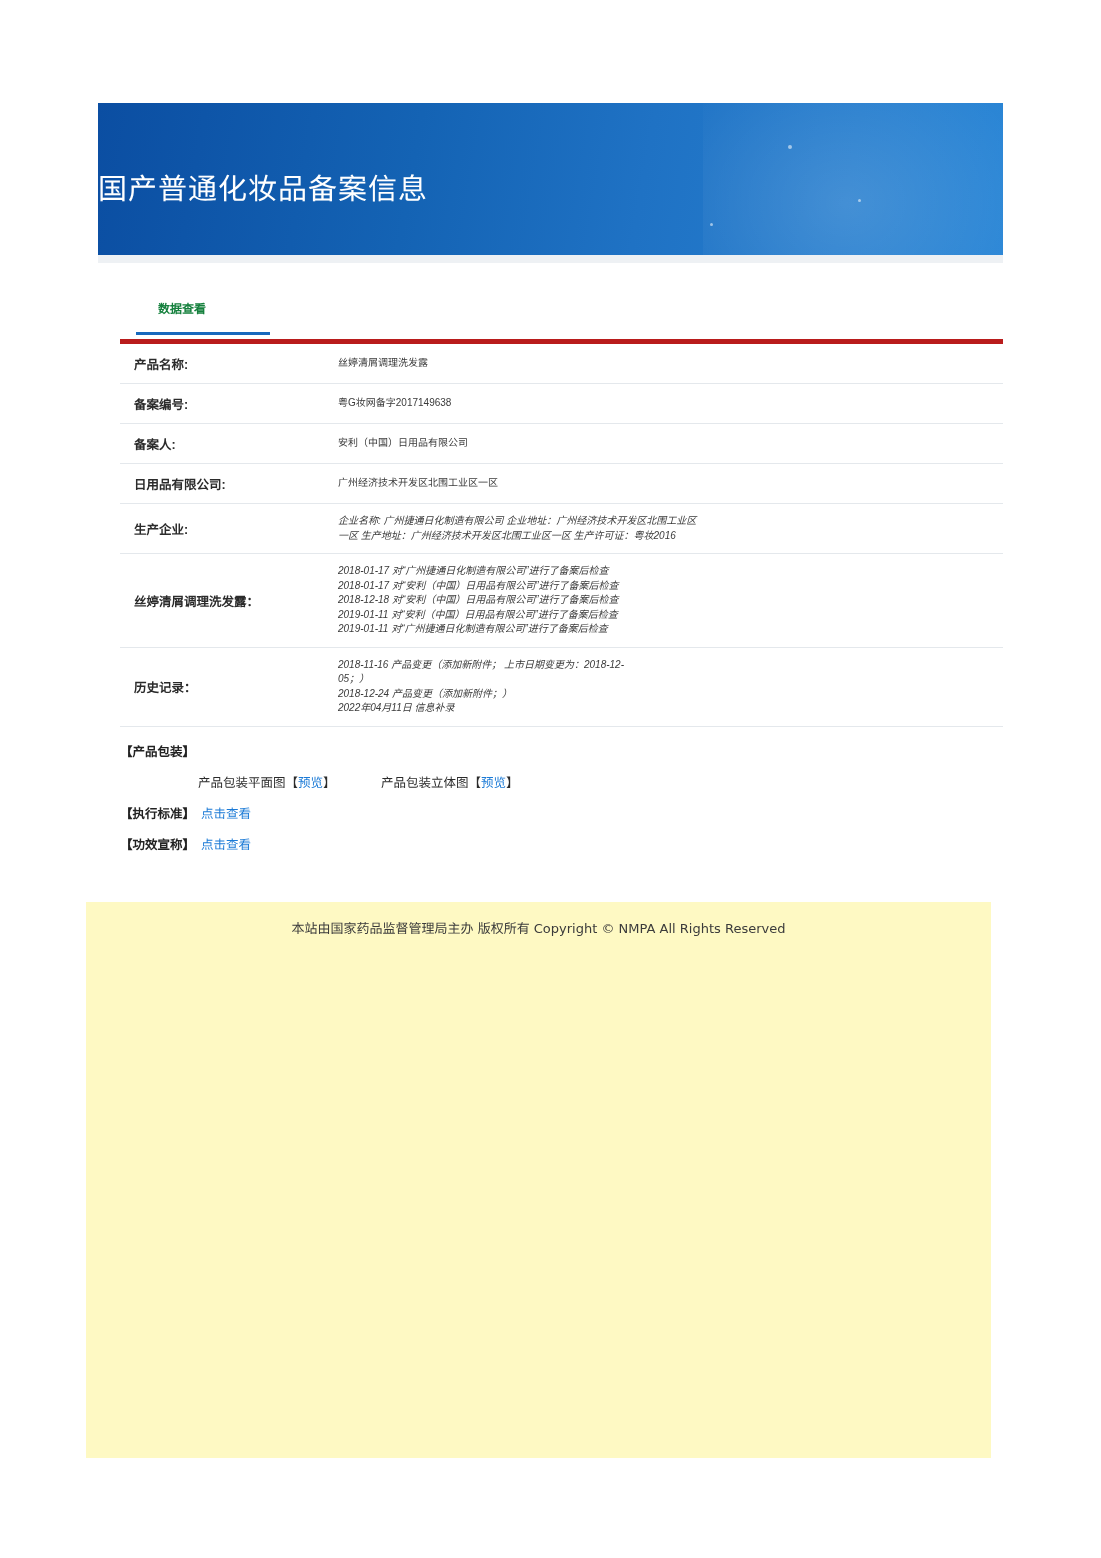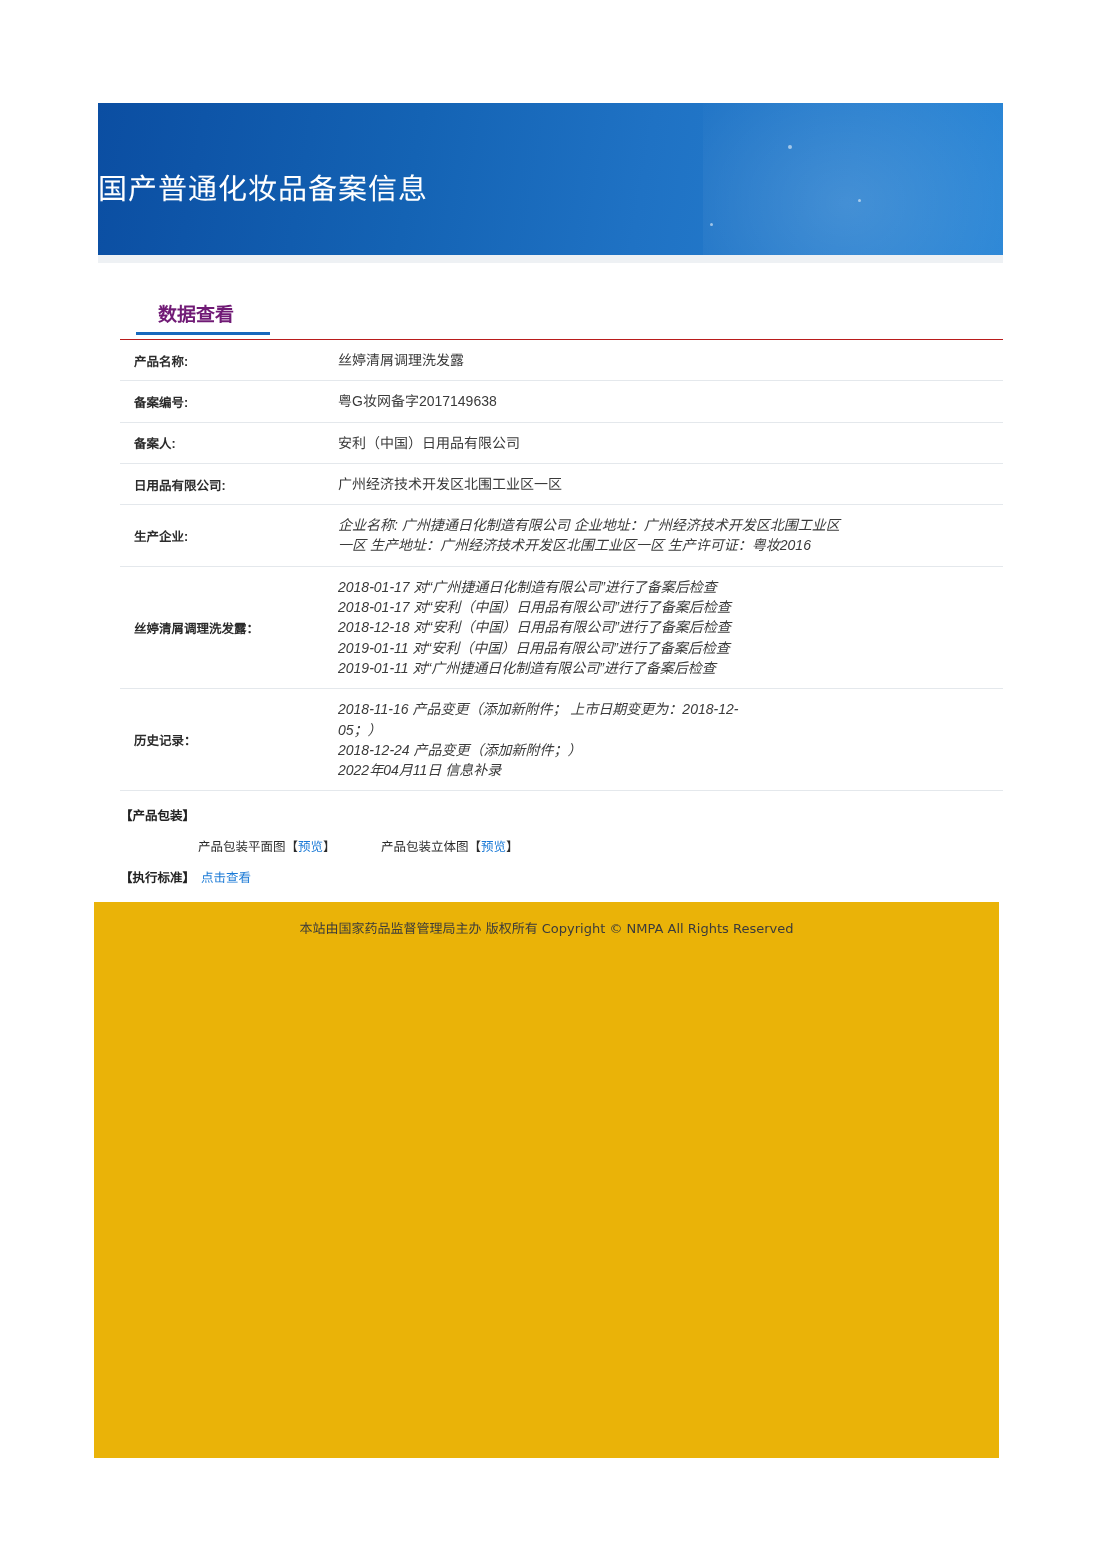--- a/index.html
+++ b/index.html
@@ -60,23 +60,23 @@
   
   .tabbar {
     margin-top: 36px;
     height: 40px;
     position: relative;
   }
   .tab {
     position: absolute;
     left: 60px;
     top: 0;
-    font-size: 19px;
-    font-weight: bold;
-    color: #701a75;
+    font-size: 12px;
+    font-weight: bold;
+    color: #15803d;
     padding-bottom: 10px;
   }
   .tab-underline {
     position: absolute;
     left: 38px;
     top: 33px;
     width: 134px;
     height: 3px;
     background: #1769bd;
   }
@@ -92,38 +92,38 @@
     width: 883px;
     margin-left: 22px;
     border-collapse: collapse;
     table-layout: fixed;
     font-size: 12px;
   }
   table.info tr {
     border-bottom: 1px solid #e4e8ec;
   }
   table.info tr:first-child {
-    border-top: 1px solid #b91c1c;
+    border-top: 5px solid #b91c1c;
   }
   table.info td.label {
     width: 196px;
     padding: 10px 0 10px 14px;
     font-weight: bold;
     color: #2b2b2b;
     vertical-align: middle;
     font-size: 12.5px;
   }
   table.info td.value {
     padding: 10px 10px 10px 8px;
     color: #3a3a3a;
     vertical-align: middle;
     line-height: 1.45;
     overflow: hidden;
     white-space: pre-line;
-    font-size: 14px;
+    font-size: 10px;
   }
   td.value.nowrap-clip {
     white-space: pre;
     overflow: hidden;
     text-overflow: clip;
   }
   td.value.tight {
     line-height: 1.18;
     font-size: 11.5px;
     font-style: italic;
@@ -152,25 +152,25 @@
     color: #222;
   }
   .std-row .link {
     font-weight: normal;
     margin-left: 6px;
     font-size: 12.5px;
   }
   
   .footer-area {
     position: absolute;
-    left: 94px;
+    left: 86px;
     top: 902px;
     width: 905px;
     height: 556px;
-    background: #eab308;
+    background: #fef9c3;
   }
   .footer-text {
     text-align: center;
     padding-top: 16px;
     font-size: 13px;
     color: #3b3b3b;
     font-family: "DejaVu Sans", sans-serif;
   }
 </style>
 </head>

